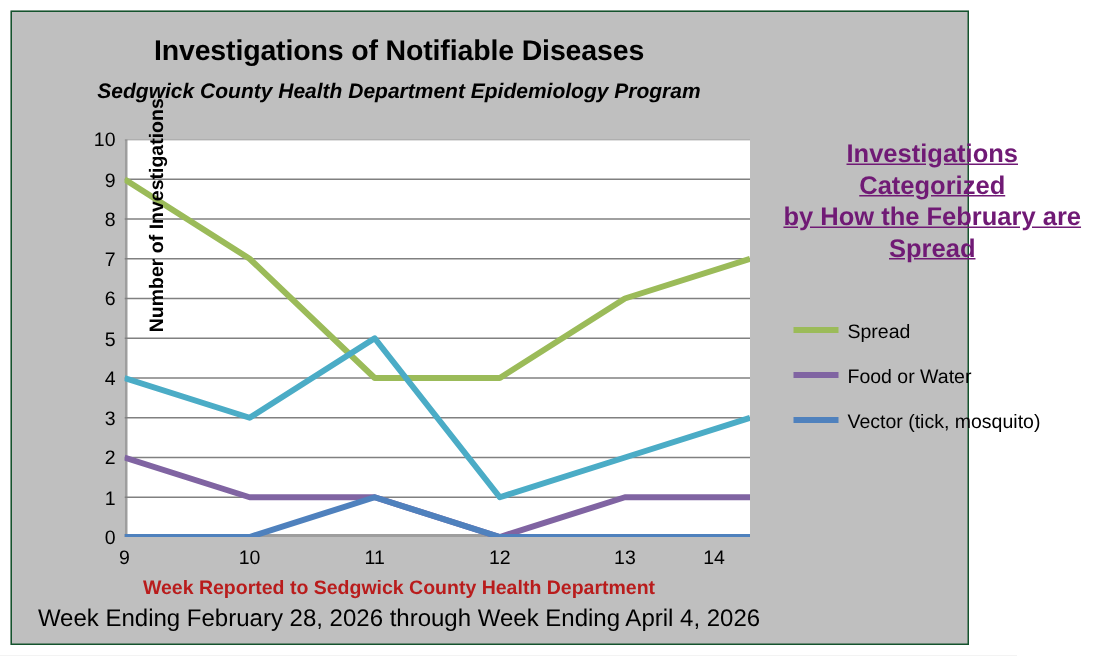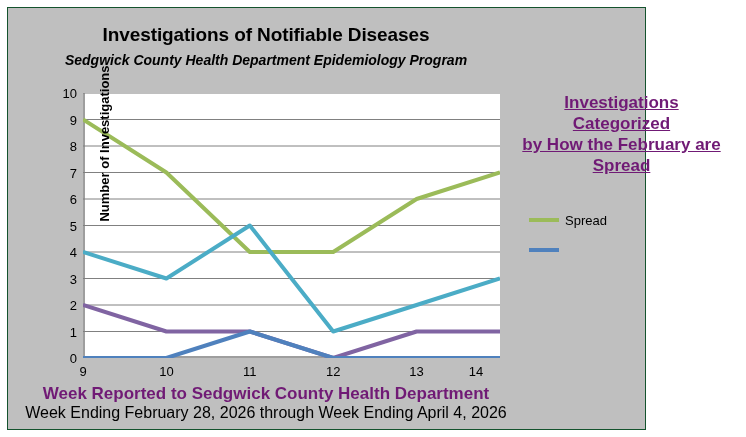--- a/index.html
+++ b/index.html
@@ -111,23 +111,23 @@
     color: #000000;
     transform: translateX(-50%);
     white-space: nowrap;
   }
   .x-axis-title {
     position: absolute;
     left: 0px;
     top: 376px;
     width: 516px;
     text-align: center;
-    font-size: 17px;
-    font-weight: bold;
-    color: #701a75;
+    font-size: 13px;
+    font-weight: bold;
+    color: #b91c1c;
   }
   .x-axis-note {
     position: absolute;
     left: 0px;
     top: 396px;
     width: 516px;
     text-align: center;
     font-size: 16px;
     color: #000000;
   }
@@ -235,18 +235,23 @@
       <span class="legend-title-line">by How the February are</span>
       <span class="legend-title-line">Spread</span>
     </div>
 
     <div class="legend-items" id="legend-items">
         <div class="legend-row">
           <span class="legend-swatch" style="background: rgb(155, 187, 89);"></span>
           <span class="legend-label">Spread</span>
         </div>
         <div class="legend-row">
+          <span class="legend-swatch" style="background: rgb(128, 100, 162);"></span>
+          <span class="legend-label">Food or Water</span>
+        </div>
+        <div class="legend-row">
           <span class="legend-swatch" style="background: rgb(79, 129, 189);"></span>
+          <span class="legend-label">Vector (tick, mosquito)</span>
         </div>
       </div>
 
   </div>
 </div>
 
 </body></html>

